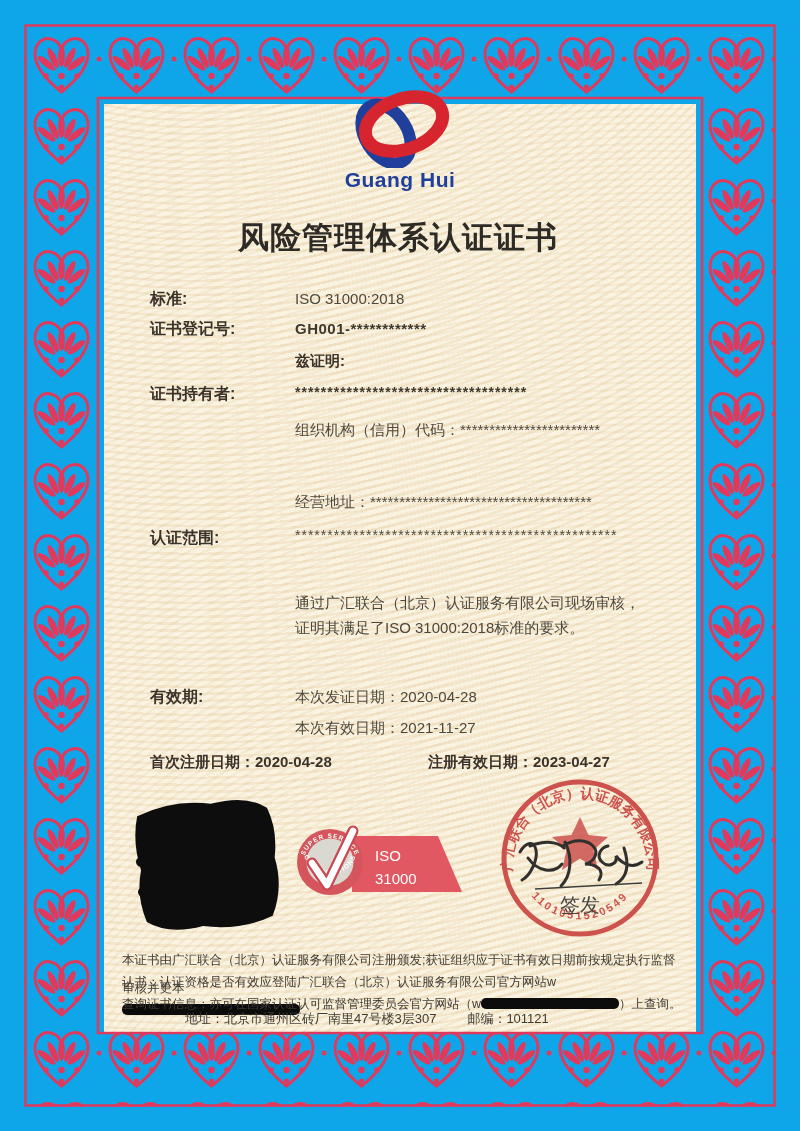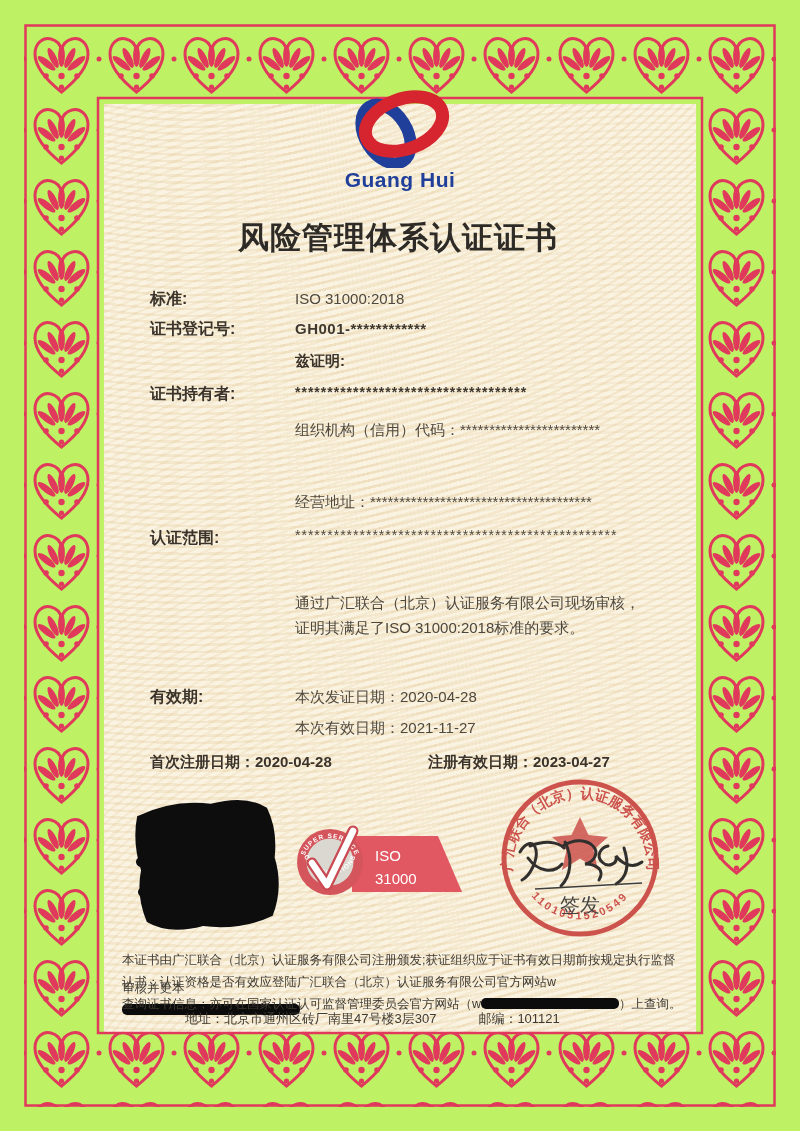--- a/index.html
+++ b/index.html
@@ -1,16 +1,16 @@
 <!DOCTYPE html>
 <html><head>
 <meta charset="utf-8">
 <style>
   html,body{margin:0;padding:0;background:#e8e8e8;}
-  .page{position:relative;width:800px;height:1131px;margin:0 auto;background:#bef264;
+  .page{position:relative;width:800px;height:1131px;margin:0 auto;background:#0ea5e9;
         font-family:"Liberation Sans","DejaVu Sans",sans-serif;overflow:hidden;}
   .inner-bg{position:absolute;left:104px;top:104px;width:592px;height:928px;z-index:0;
      background:
        repeating-radial-gradient(circle at 15% -55%, rgba(219,186,124,.22) 0 2.5px, rgba(255,255,255,0) 2.5px 7px),
        repeating-radial-gradient(circle at 95% 150%, rgba(219,186,124,.16) 0 2.5px, rgba(255,255,255,0) 2.5px 7px),
        #faf3e2;}
   .frame{position:absolute;left:0;top:0;z-index:1;}
   .content{position:absolute;left:0;top:0;width:800px;height:1131px;z-index:2;}
   .abs{position:absolute;}
   .brand-name{left:105px;top:168px;width:590px;text-align:center;font-size:21px;font-weight:700;
@@ -18,21 +18,21 @@
   .cert-title{left:103px;top:217px;width:590px;text-align:center;font-size:31px;font-weight:700;
      color:#2e2b26;letter-spacing:1px;}
   .lbl{font-size:16px;font-weight:700;color:#3b332a;}
   .val{font-size:15px;color:#4f483d;}
   .valb{font-size:15px;font-weight:700;color:#3f382e;letter-spacing:1px;}
   .stars{letter-spacing:1px;font-size:14px;}
   .stmt{font-size:15px;color:#4c463c;}
   .dates-bold{font-size:15px;font-weight:700;color:#3b332a;}
   .footer-line{left:122px;width:560px;font-size:12.5px;color:#3f3a32;line-height:28px;}
   .redact-bar{display:inline-block;height:11px;background:#0c0c0c;border-radius:5px;vertical-align:-1px;}
-  .addr-row{left:185px;top:1010px;width:460px;display:flex;gap:42px;font-size:13px;color:#3f3a32;}
+  .addr-row{left:185px;top:1010px;width:460px;display:flex;gap:31px;font-size:13px;color:#3f3a32;}
   svg text{font-family:"Liberation Sans","DejaVu Sans",sans-serif;}
 </style>
 </head>
 <body>
 
 <div class="page">
 
   <div class="inner-bg"></div>
 
   <svg class="frame" width="800" height="1131" viewBox="0 0 800 1131">

